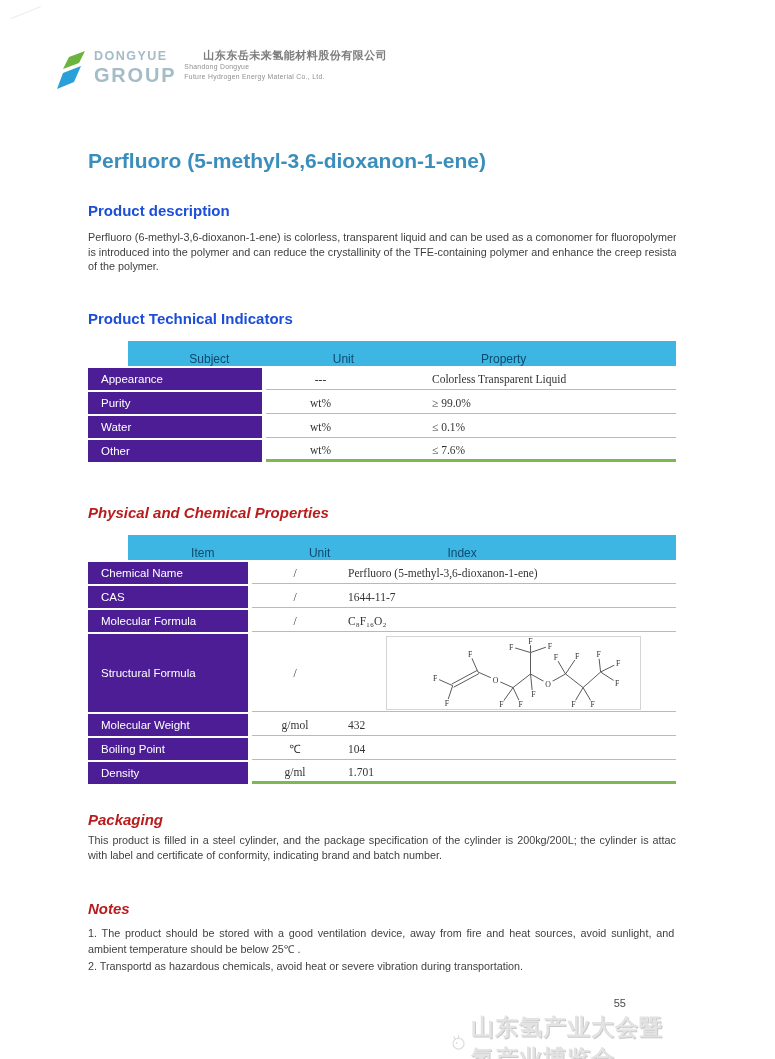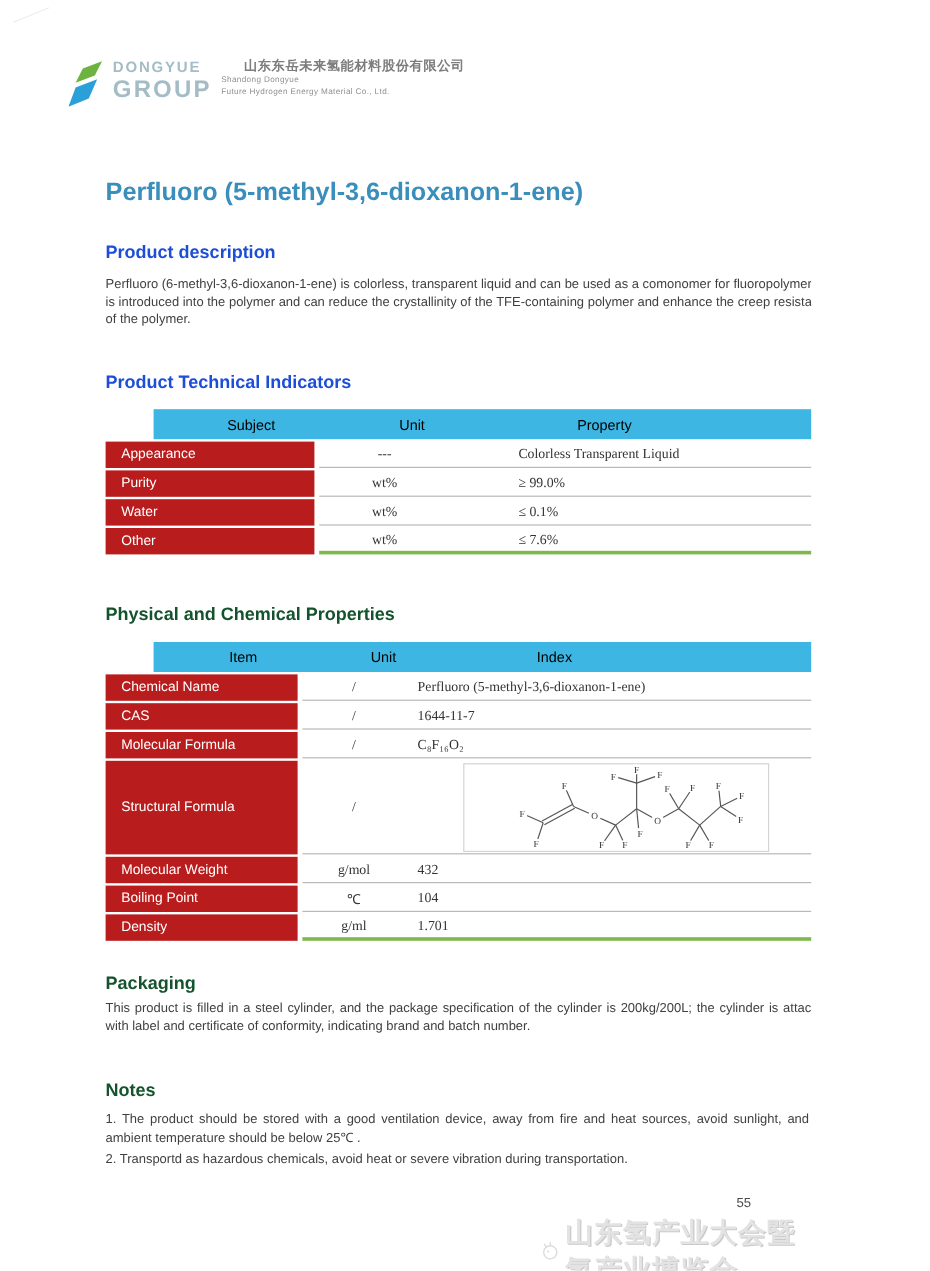--- a/index.html
+++ b/index.html
@@ -11,31 +11,31 @@
   .logo-icon{width:30px;height:42px;margin-right:7px;}
   .logo-word{margin-right:8px;line-height:1;}
   .logo-word .l1{font-size:12.5px;letter-spacing:1.5px;color:#a3bcc6;font-weight:bold;}
   .logo-word .l2{font-size:20px;letter-spacing:1.8px;color:#a3bcc6;font-weight:bold;margin-top:2px;}
   .company{line-height:1;}
   .company .cn{font-size:11px;font-weight:bold;color:#7d7d7d;letter-spacing:0.5px;padding-left:19px;}
   .company .en{font-size:6.8px;color:#8f8f8f;margin-top:3px;letter-spacing:0.3px;}
   
   .doc-title{position:absolute;left:88px;top:149px;font-size:21px;font-weight:bold;color:#3a8ebc;}
   .sec-h{position:absolute;left:88px;font-size:15px;font-weight:bold;color:#1d4ed8;}
-  .sec-h.rounded{color:#14532d;}
+  .sec-h.rounded{color:#b91c1c;font-style:italic;}
   .body-p{position:absolute;left:88px;width:606px;font-size:10.8px;line-height:14.7px;
           color:#3f3f3f;text-align:justify;}
   
   .tbl{position:absolute;left:88px;width:610px;}
-  .thead{display:flex;height:25px;background:#3eb6e3;color:#000000;font-size:12px;
-         align-items:center;margin-bottom:1px;margin-left:40px;}
+  .thead{display:flex;height:25px;background:#3eb6e3;color:#0c4a6e;font-size:12px;
+         align-items:flex-end;margin-bottom:1px;margin-left:40px;}
   .thead .hc{text-align:center;}
   .trow{display:flex;margin-top:2px;height:22px;}
   .trow.tall{height:78px;}
-  .tlabel{background:#b91c1c;color:#ffffff;font-size:11.5px;display:flex;align-items:center;
+  .tlabel{background:#4c1d95;color:#ffffff;font-size:11.5px;display:flex;align-items:center;
           padding-left:13px;box-sizing:border-box;}
   .tvals{flex:1;display:flex;align-items:center;margin-left:4px;border-bottom:1px solid #b9b9b9;}
   .trow.last .tvals{border-bottom:3px solid #7db94e;}
   .tunit{text-align:center;font-family:"Liberation Serif",serif;font-size:11.5px;color:#333333;}
   .tval{font-family:"Liberation Serif",serif;font-size:11.5px;color:#333333;white-space:nowrap;}
   
   .t1 .c1{width:174px;} .t1 .c2{width:113px;} .t1 .c3{width:230px;} .t1 .c4{width:93px;}
   .t1 .tlabel{width:174px;} .t1 .tunit{width:109px;} .t1 .tval{padding-left:57px;}
   
   .t2 .c1{width:160px;} .t2 .c2{width:90px;} .t2 .c3{width:215px;} .t2 .c4{width:145px;}

